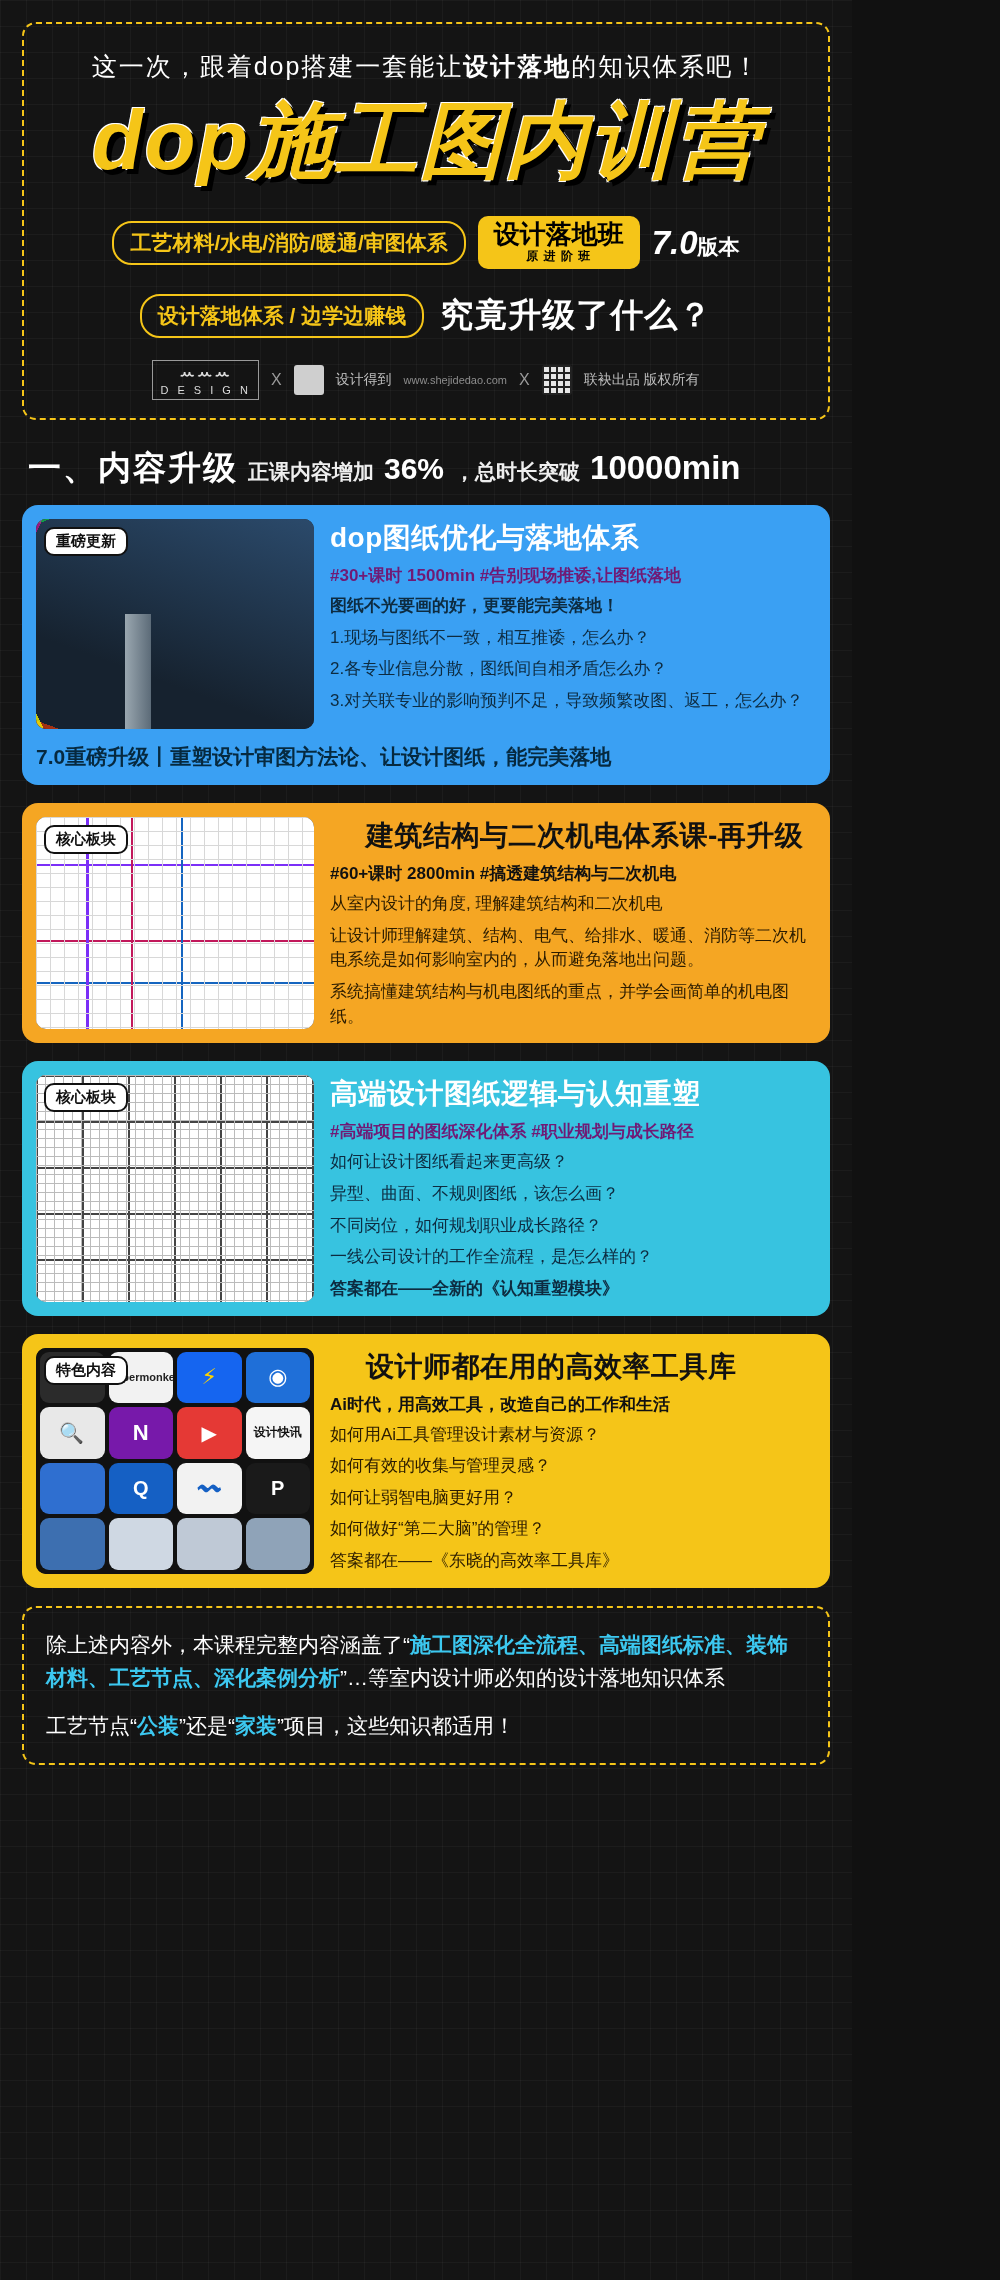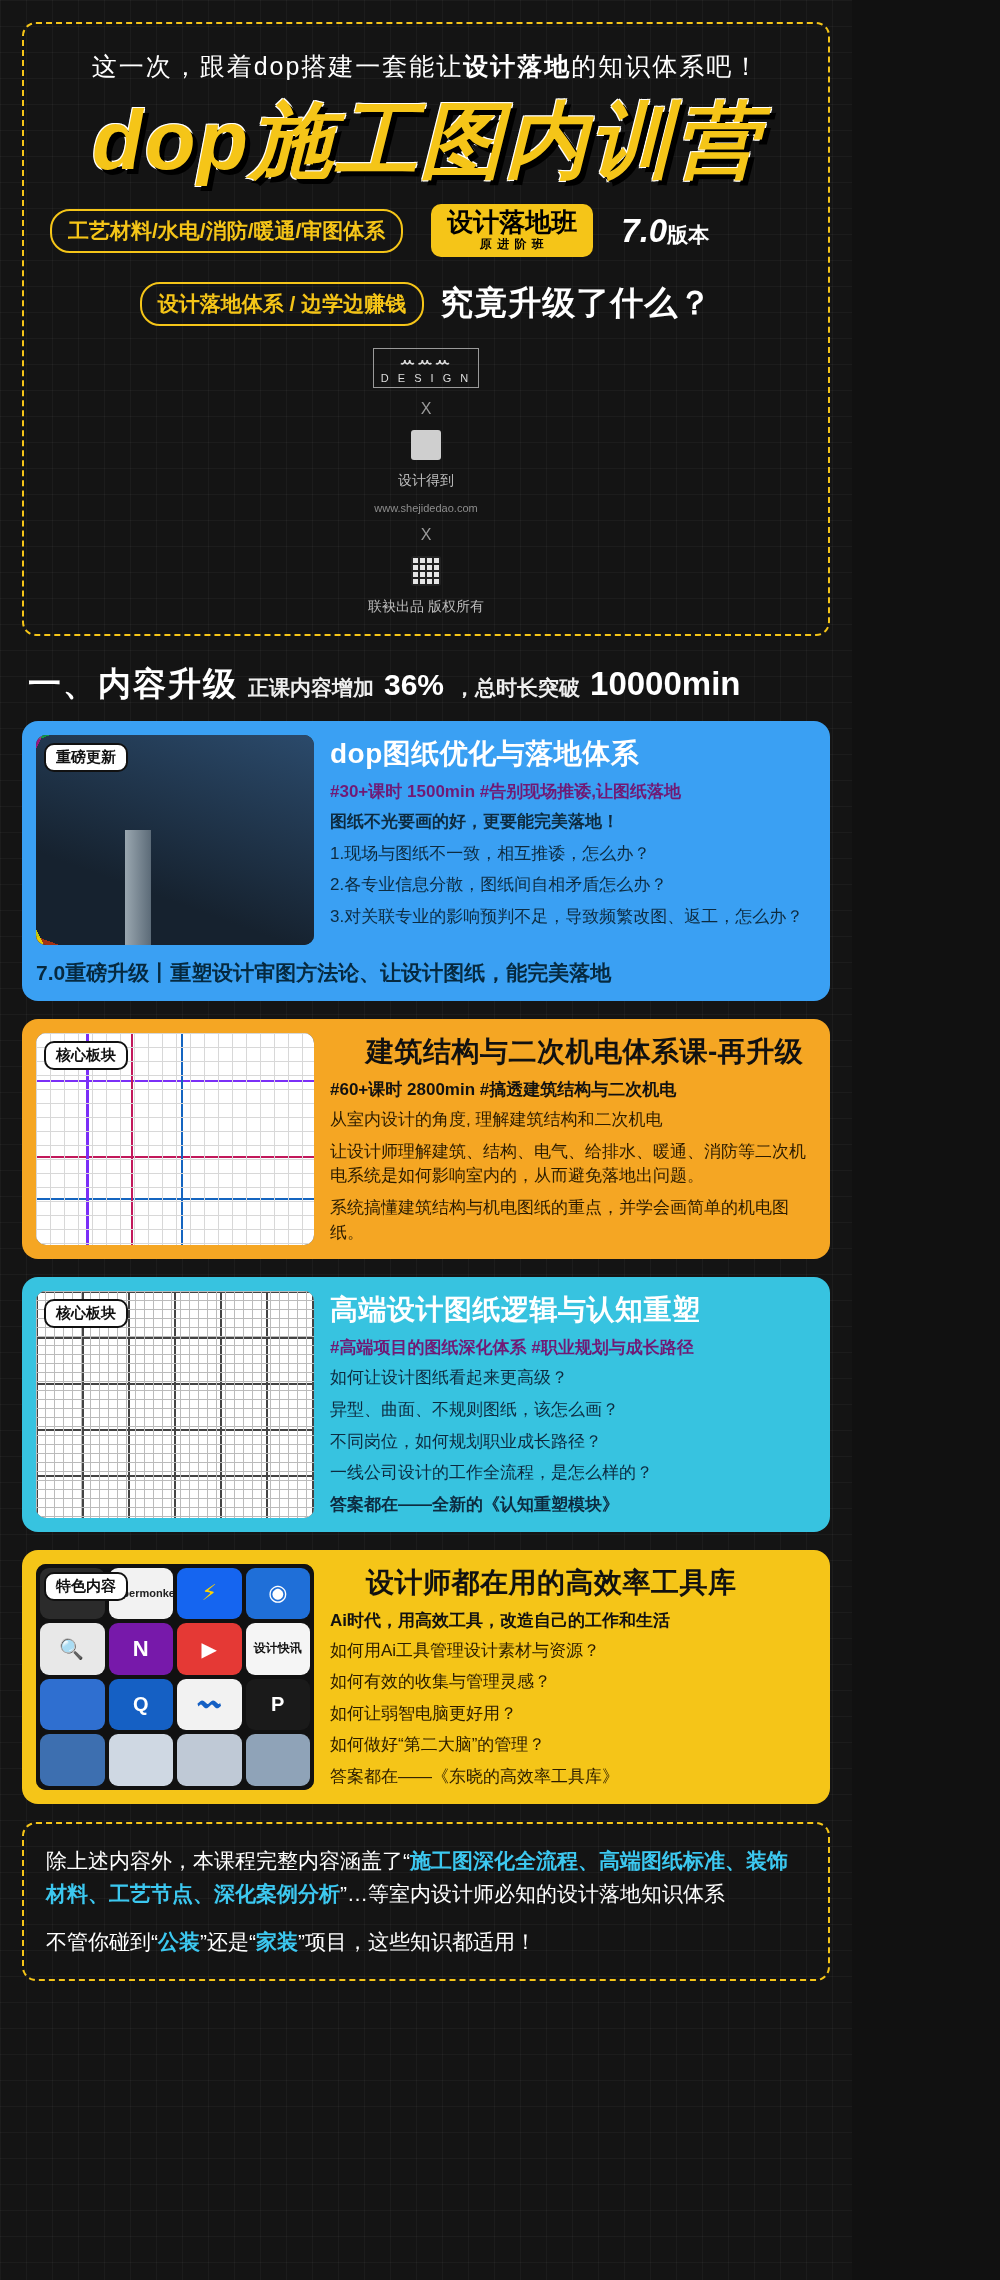--- a/index.html
+++ b/index.html
@@ -42,22 +42,23 @@
     font-weight: 900;
     font-style: italic;
     letter-spacing: 2px;
     color: #f5c518;
     text-shadow: 5px 5px 0 #000, -1px -1px 0 #fff, 1px -1px 0 #fff, -1px 1px 0 #fff, 1px 1px 0 #fff;
     line-height: 1.05;
   }
   .hero-row {
     display: flex;
     align-items: center;
-    gap: 28px;
-    margin-top: 20px;
+    justify-content: center;
+    gap: 12px;
+    margin-top: 32px;
   }
   .pill {
     border: 2px solid #f5c518;
     color: #f5c518;
     border-radius: 20px;
     padding: 6px 16px;
     font-size: 21px;
     font-weight: 700;
     white-space: nowrap;
   }
@@ -72,21 +73,21 @@
   .pill-solid .big { font-size: 26px; font-weight: 900; display: block; }
   .pill-solid .small { font-size: 12px; font-weight: 700; letter-spacing: 1px; display: block; margin-top: 3px;}
   .ver { color: #fff; font-size: 33px; font-weight: 900; }
   .ver span { font-size: 21px; font-weight: 700; }
   .hero-row2 {
     display: flex; align-items: center; justify-content: center; gap: 16px; margin-top: 24px;
   }
   .q-text { color: #fff; font-size: 33px; font-weight: 900; letter-spacing: 1px; }
   .brandbar {
     display: flex; align-items: center; justify-content: center; gap: 12px; margin-top: 22px;
-    color: #bdbdbd; font-size: 14px; flex-direction: column;
+    color: #bdbdbd; font-size: 14px;
   }
   .logo-box {
     border: 1px solid #9a9a9a; color: #ddd; font-size: 11px; letter-spacing: 3px;
     padding: 3px 7px; text-align: center;
   }
   .logo-box .l1 { font-size: 17px; font-weight: 900; letter-spacing: 2px; }
   .sq {
     width: 30px; height: 30px; background: #cfcfcf; display: inline-block;
     border-radius: 3px;
   }
@@ -333,17 +334,17 @@
         <div class="c-line">答案都在——《东晓的高效率工具库》</div>
       </div>
     </div>
   </div>
 
   <div class="footer">
     <div>
       <span>除上述内容外，本课程完整内容涵盖了“</span><span class="hl-c">施工图深化全流程、高端图纸标准、装饰材料、工艺节点、深化案例分析</span><span>”…等室内设计师必知的设计落地知识体系</span>
     </div>
     <div class="p2">
-      <span>不管你碰到“</span><span class="hl-c">公装</span><span>”还是“</span><span class="hl-c">家装</span><span>”项目，这些知识都适用！</span>
+      <span>工艺节点“</span><span class="hl-c">公装</span><span>”还是“</span><span class="hl-c">家装</span><span>”项目，这些知识都适用！</span>
     </div>
   </div>
 
 </div>
 
 </body></html>

